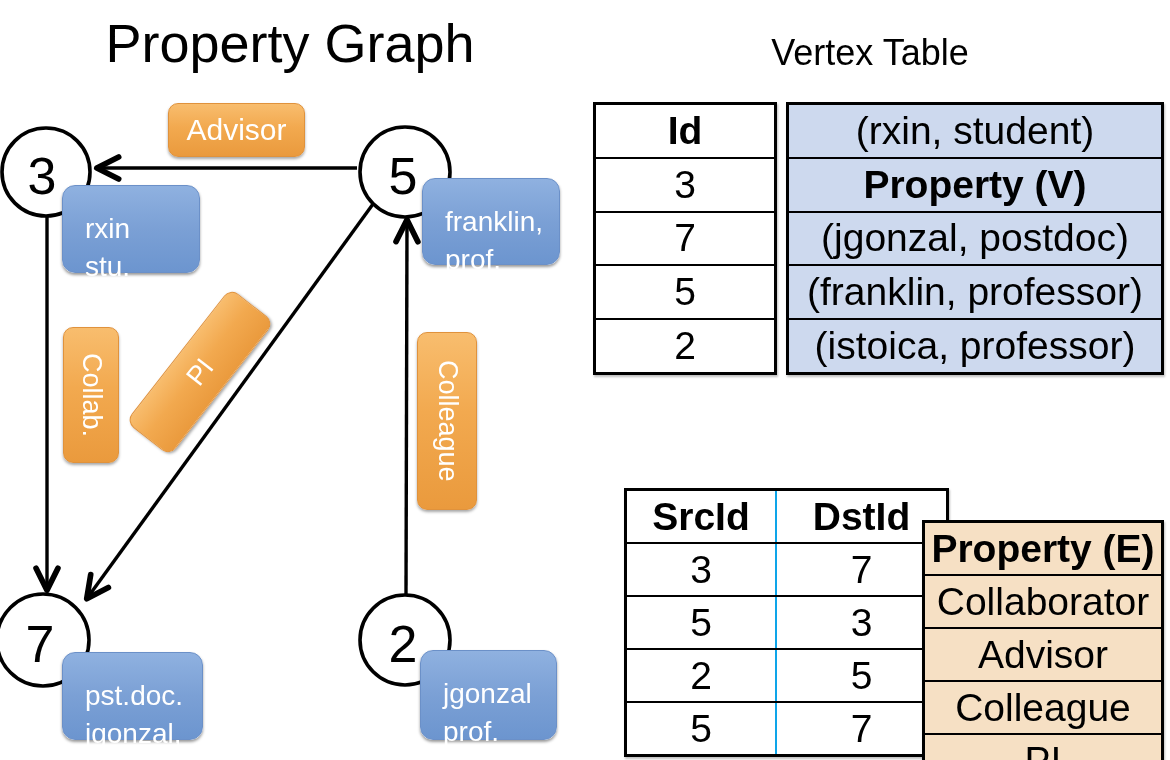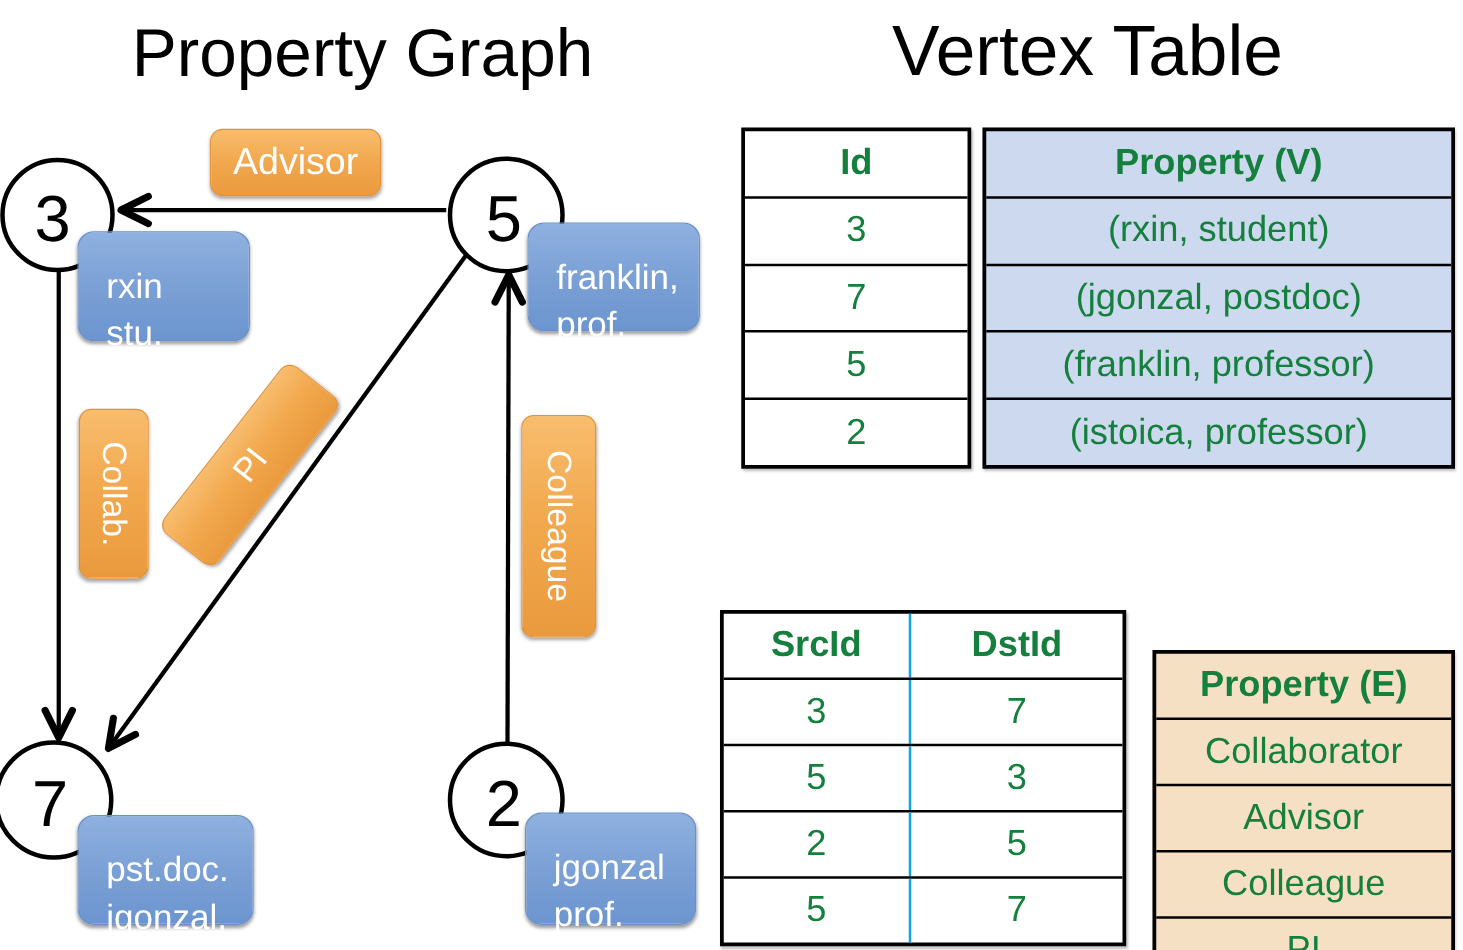--- a/index.html
+++ b/index.html
@@ -21,21 +21,21 @@
   .node-prop { position:absolute; background:linear-gradient(180deg,#8fb1e0 0%,#7ba0d5 50%,#6c95cf 100%);
     border:1px solid #6b90c8; border-radius:13px; color:#fff;
     box-shadow:0 2px 3px rgba(0,0,0,0.4); padding:24px 10px 8px 22px;
     font-size:28px; line-height:38px; }
 
   .subtable { position:absolute; display:flex; flex-direction:column;
     border:3px solid #000; background:#fff; box-shadow:1px 2px 2px rgba(0,0,0,0.25); }
   .subtable .trow { flex:1; display:flex; border-top:2px solid #000; }
   .subtable .trow:first-child { border-top:none; }
   .cell { flex:1; display:flex; align-items:center; justify-content:center;
-    font-size:29px; color:#15803d; white-space:nowrap; }
+    font-size:39px; color:#000000; white-space:nowrap; }
   .cell.split { border-left:2px solid #0ea5e9; }
   .cell.hdr { font-weight:bold; }
   .bg-blue { background:#cdd9ee; }
   .bg-tan  { background:#f6e0c4; }
 </style>
 </head>
 <body>
 
 <div id="canvas">
 
@@ -79,21 +79,21 @@
   </div>
   <div class="node-prop" style="left:62px; top:652px; width:141px; height:88px;">
     <div>pst.doc.</div>
     <div>jgonzal,</div>
   </div>
   <div class="node-prop" style="left:420px; top:650px; width:137px; height:90px;">
     <div>jgonzal</div>
     <div>prof.</div>
   </div>
 
-  <div class="title" style="left:585px; top:8px; width:570px; font-size:57px;">Vertex Table</div>
+  <div class="title" style="left:585px; top:32px; width:570px; font-size:36px;">Vertex Table</div>
 
   <div class="subtable" style="left:593px; top:102px; width:184px; height:273px;">
     <div class="trow">
         <div class="cell hdr">Id</div>
       </div>
     <div class="trow">
         <div class="cell">3</div>
       </div>
     <div class="trow">
         <div class="cell">7</div>
@@ -101,38 +101,38 @@
     <div class="trow">
         <div class="cell">5</div>
       </div>
     <div class="trow">
         <div class="cell">2</div>
       </div>
   </div>
 
   <div class="subtable bg-blue" style="left:786px; top:102px; width:378px; height:273px;">
     <div class="trow">
-        <div class="cell hdr">Property (V)</div>
+        <div class="cell">(rxin, student)</div>
       </div>
     <div class="trow">
-        <div class="cell">(rxin, student)</div>
+        <div class="cell hdr">Property (V)</div>
       </div>
     <div class="trow">
         <div class="cell">(jgonzal, postdoc)</div>
       </div>
     <div class="trow">
         <div class="cell">(franklin, professor)</div>
       </div>
     <div class="trow">
         <div class="cell">(istoica, professor)</div>
       </div>
   </div>
 
 
-  <div class="subtable" style="left:576px; top:488px; width:325px; height:269px;">
+  <div class="subtable" style="left:624px; top:488px; width:325px; height:269px;">
     <div class="trow">
       <div class="cell hdr" style="flex:0 0 148px;">SrcId</div>
       <div class="cell hdr split">DstId</div>
     </div>
     <div class="trow">
       <div class="cell" style="flex:0 0 148px;">3</div>
       <div class="cell split">7</div>
     </div>
     <div class="trow">
       <div class="cell" style="flex:0 0 148px;">5</div>

